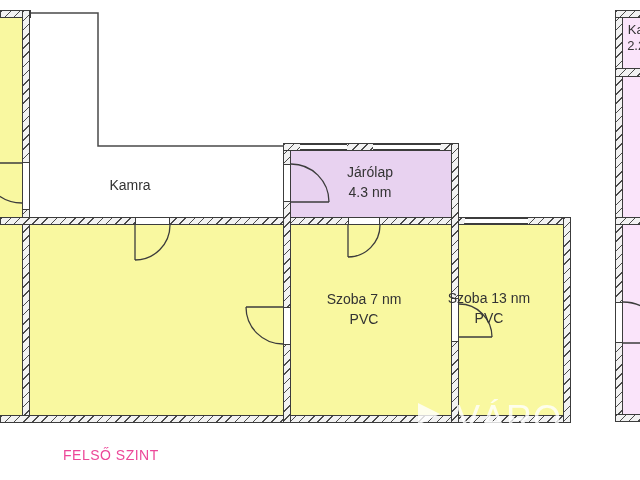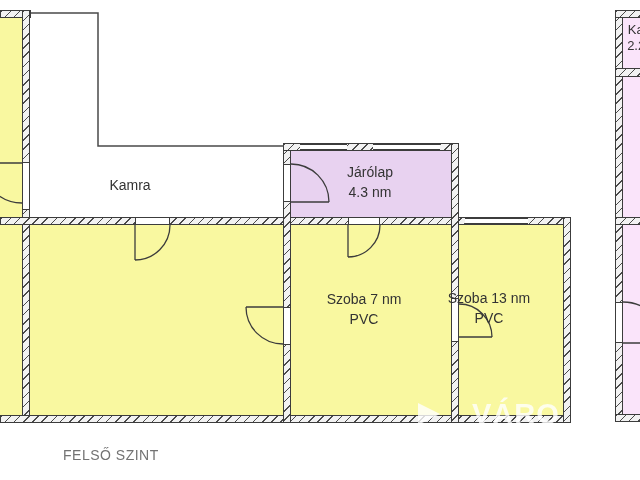--- a/index.html
+++ b/index.html
@@ -15,25 +15,25 @@
         border-left:1px solid var(--wall-stroke,#3c3c3c);border-right:1px solid var(--wall-stroke,#3c3c3c);}
   .window-h{position:absolute;box-sizing:border-box;background:#fff;
         border-top:1px solid var(--wall-stroke,#3c3c3c);border-bottom:1px solid var(--wall-stroke,#3c3c3c);}
   .opening-v{position:absolute;box-sizing:border-box;background:#fff;
         border-top:1px solid var(--wall-stroke,#3c3c3c);border-bottom:1px solid var(--wall-stroke,#3c3c3c);}
   .room-label{position:absolute;transform:translate(-50%,-50%);text-align:center;
         font-size:14px;line-height:20px;color:var(--text-color,#333);white-space:nowrap;}
   .room-label.small{font-size:13px;line-height:16px;}
   svg.overlay{position:absolute;left:0;top:0;pointer-events:none;}
   .level-title{position:absolute;left:63px;top:447px;font-size:14px;letter-spacing:0.5px;
-        color:#737373;}
+        color:#ec4899;}
   .watermark-tri{position:absolute;left:418px;top:403px;width:0;height:0;
         border-left:22px solid var(--watermark,rgba(255,255,255,0.8));
         border-top:11px solid transparent;border-bottom:11px solid transparent;}
-  .watermark-text{position:absolute;left:472px;top:398px;font-size:29px;font-weight:bold;
+  .watermark-text{position:absolute;left:456px;top:398px;font-size:36px;font-weight:normal;
         letter-spacing:1px;color:var(--watermark,rgba(255,255,255,0.8));}
 </style>
 </head>
 <body>
 
 <div class="canvas">
 
   <div class="room yellow" style="left:0;top:17px;width:23px;height:200px;"></div>
   <div class="room yellow" style="left:0;top:225px;width:23px;height:190px;"></div>
   <div class="room yellow" style="left:30px;top:225px;width:253px;height:190px;"></div>

